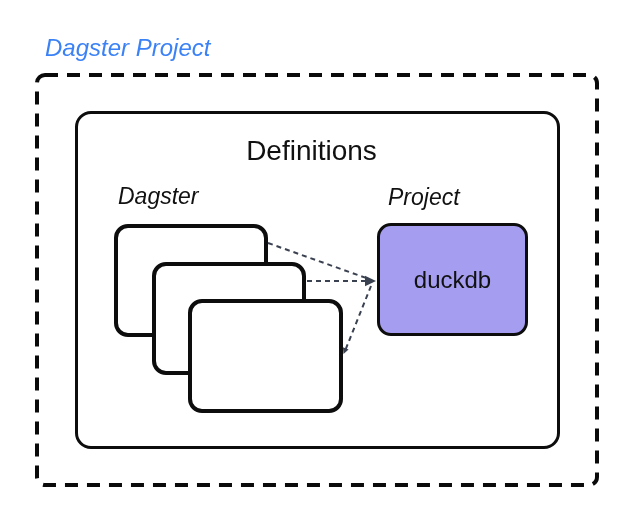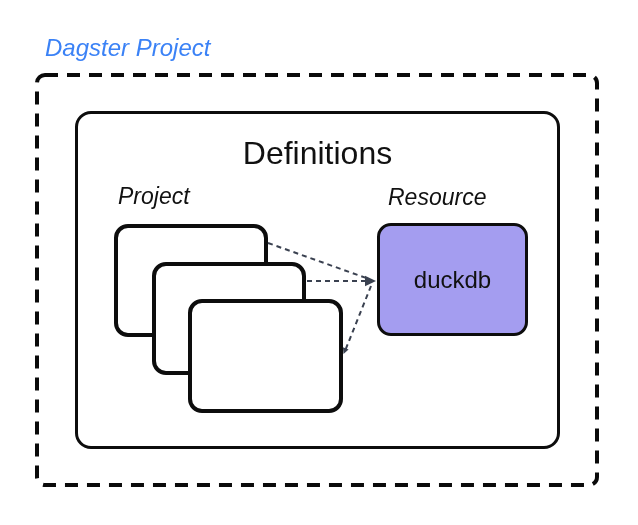--- a/index.html
+++ b/index.html
@@ -32,25 +32,25 @@
     width: 485px;
     height: 338px;
     box-sizing: border-box;
     border: 3px solid #0d0d0d;
     border-radius: 16px;
     background: #ffffff;
     z-index: 1;
   }
   .definitions-label {
     position: absolute;
-    left: 75px;
+    left: 69px;
     top: 135px;
     width: 485px;
     text-align: center;
-    font-size: 32px;
+    font-size: 28px;
     font-weight: 500;
     color: #111111;
     z-index: 2;
   }
   .section-label {
     position: absolute;
     font-size: 23px;
     font-style: italic;
     font-weight: 500;
     color: #111111;
@@ -102,23 +102,23 @@
 <body>
 
 <div class="canvas">
 
   <div class="diagram-title">Dagster Project</div>
 
   <div class="definitions-box"></div>
 
   <div class="definitions-label">Definitions</div>
 
-  <div class="section-label assets-label">Project</div>
+  <div class="section-label assets-label">Dagster</div>
 
-  <div class="section-label resource-label">Resource</div>
+  <div class="section-label resource-label">Project</div>
 
   <div class="asset-card asset-card-1"></div>
 
   <div class="asset-card asset-card-2"></div>
 
   <div class="asset-card asset-card-3"></div>
 
   <div class="resource-box">
     <span class="resource-box-label">duckdb</span>
   </div>

